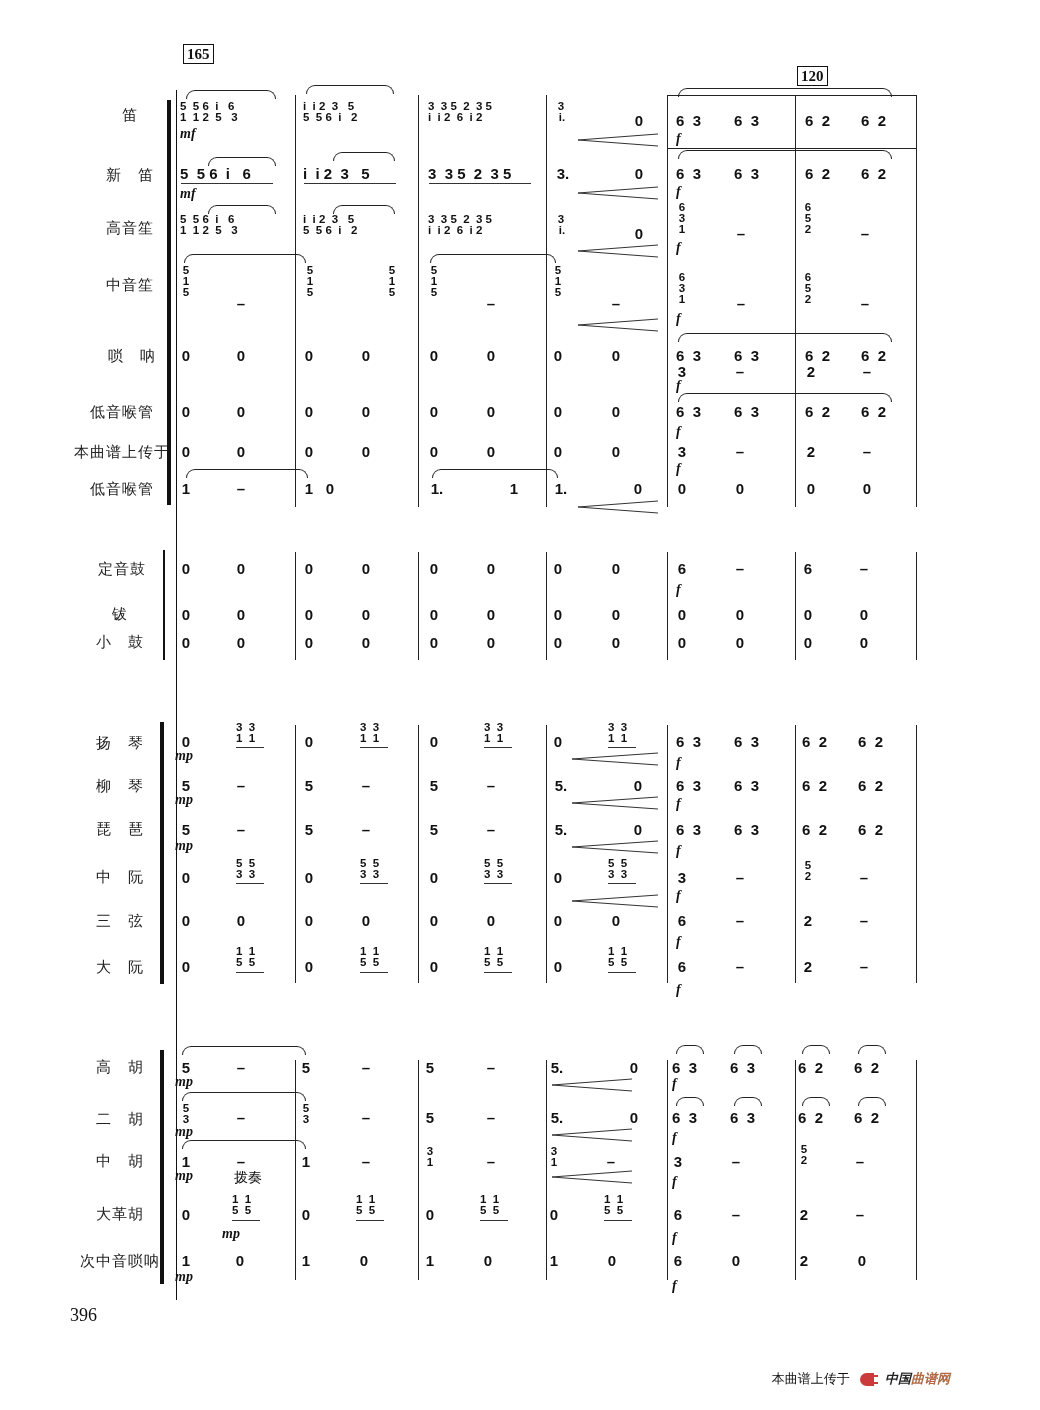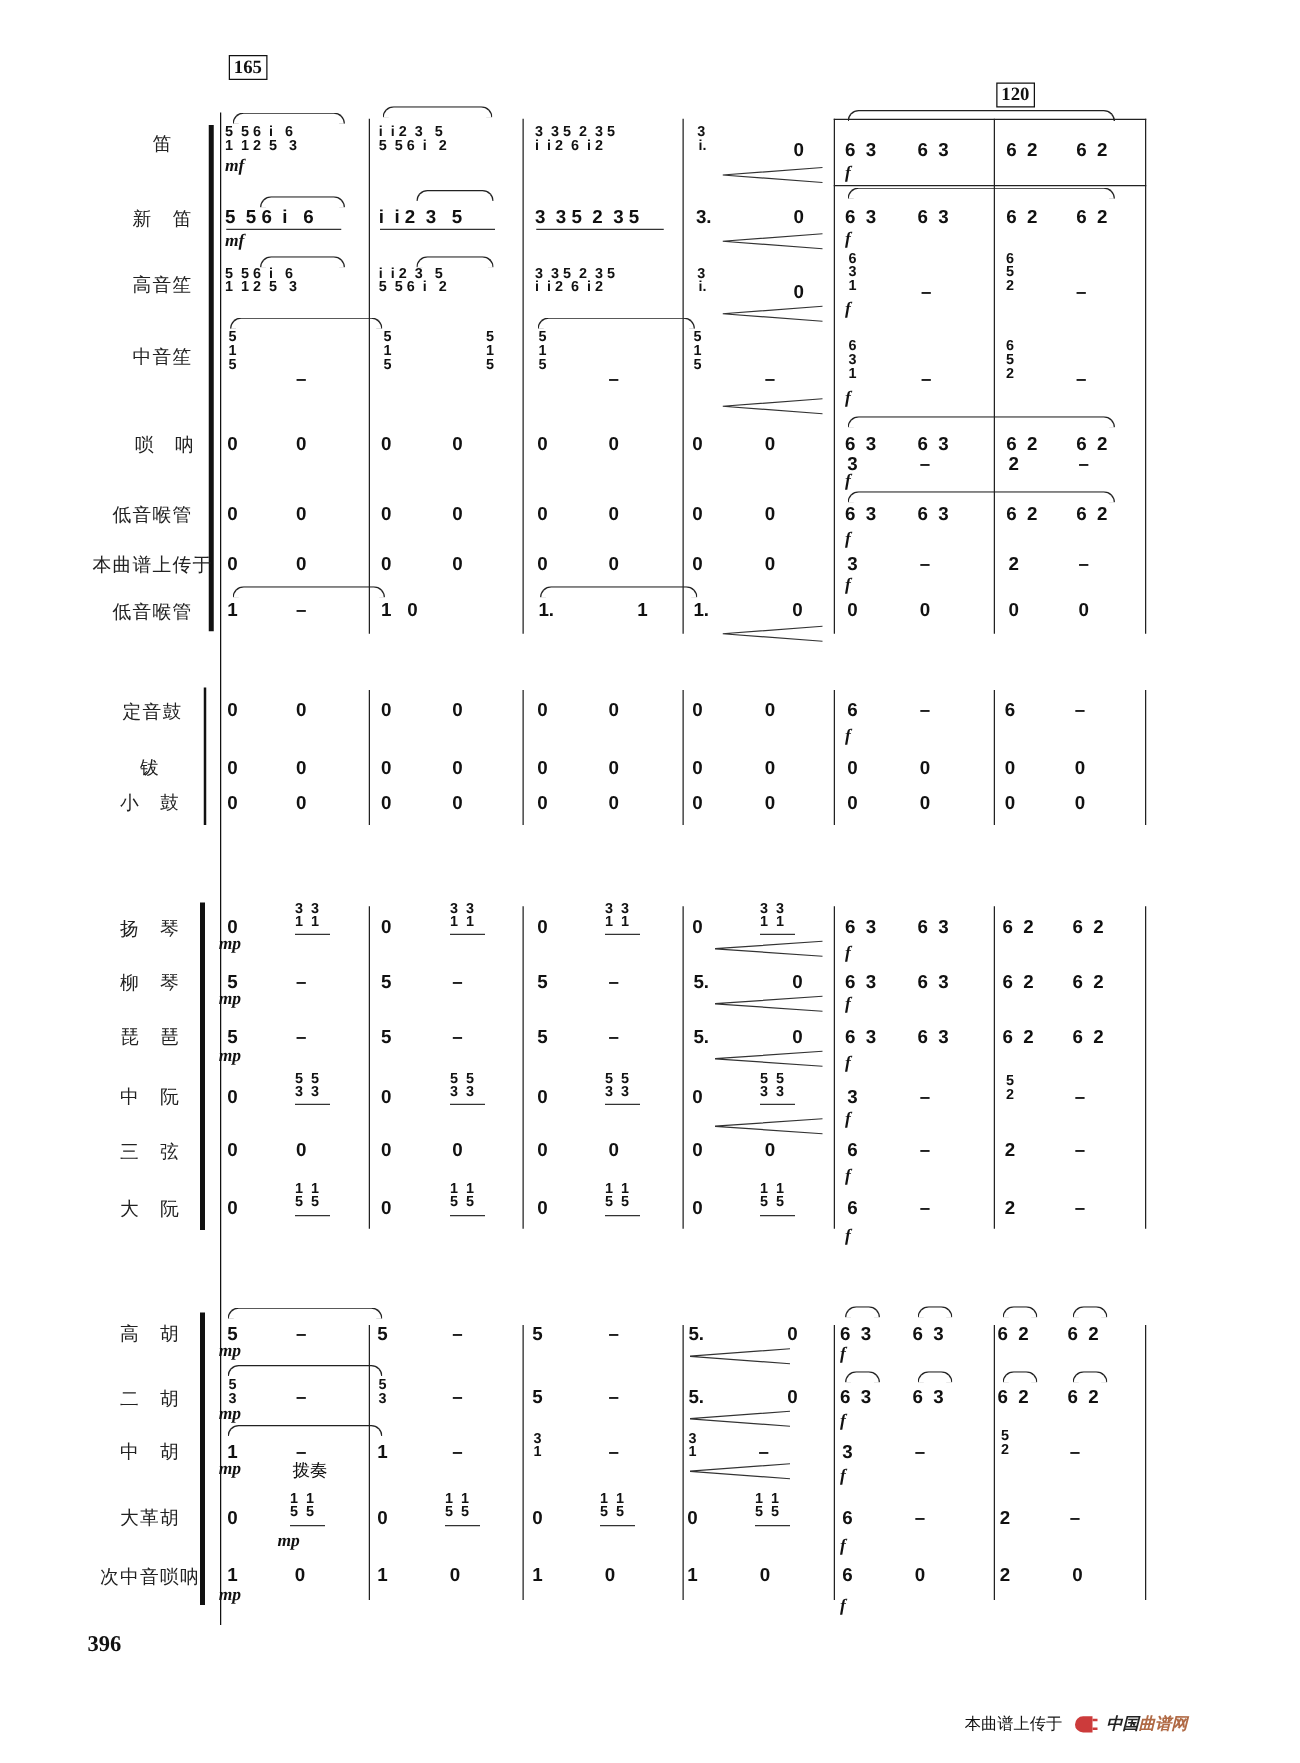--- a/index.html
+++ b/index.html
@@ -17,21 +17,21 @@
   .cell { position:absolute; font-weight:bold; font-size:15px; text-align:center; white-space:pre;
           font-family:"Liberation Sans", sans-serif; line-height:15px; }
   .cell.small { font-size:11.5px; line-height:11px; }
   .dyn { position:absolute; font-family:"Liberation Serif", serif; font-style:italic; font-weight:bold;
          font-size:14px; }
   .hair { position:absolute; height:14px; }
   .hair svg { display:block; }
   .slur { position:absolute; border-top:1.3px solid #222; border-radius:14px 14px 0 0; height:8px;
           border-left:1.3px solid #222; border-right:1.3px solid #222; border-bottom:none; }
   .uline { position:absolute; height:1.3px; background:#333; }
-  .page-num { position:absolute; font-family:"Liberation Serif", serif; font-weight:bold; font-size:18px; }
+  .page-num { position:absolute; font-family:"Liberation Serif", serif; font-weight:normal; font-size:18px; }
   .footer { position:absolute; right:90px; bottom:22px; font-size:13px; font-family:"DejaVu Sans", sans-serif; }
   .footer .logo-mark { display:inline-block; width:14px; height:13px; border-radius:7px 0 0 7px;
                        background:#cc3b3b; vertical-align:middle; margin:0 3px 0 6px; position:relative; }
   .footer .logo-mark::after { content:""; position:absolute; right:-4px; top:2px; width:4px; height:9px;
                               border-top:2px solid #cc3b3b; border-bottom:2px solid #cc3b3b; box-sizing:border-box; }
   .footer .brand-a { font-weight:bold; font-style:italic; color:#222; margin-left:4px; }
   .footer .brand-b { font-weight:bold; font-style:italic; color:#b06a45; }
   .rule { position:absolute; height:1.3px; background:#222; }
 </style>
 </head>

